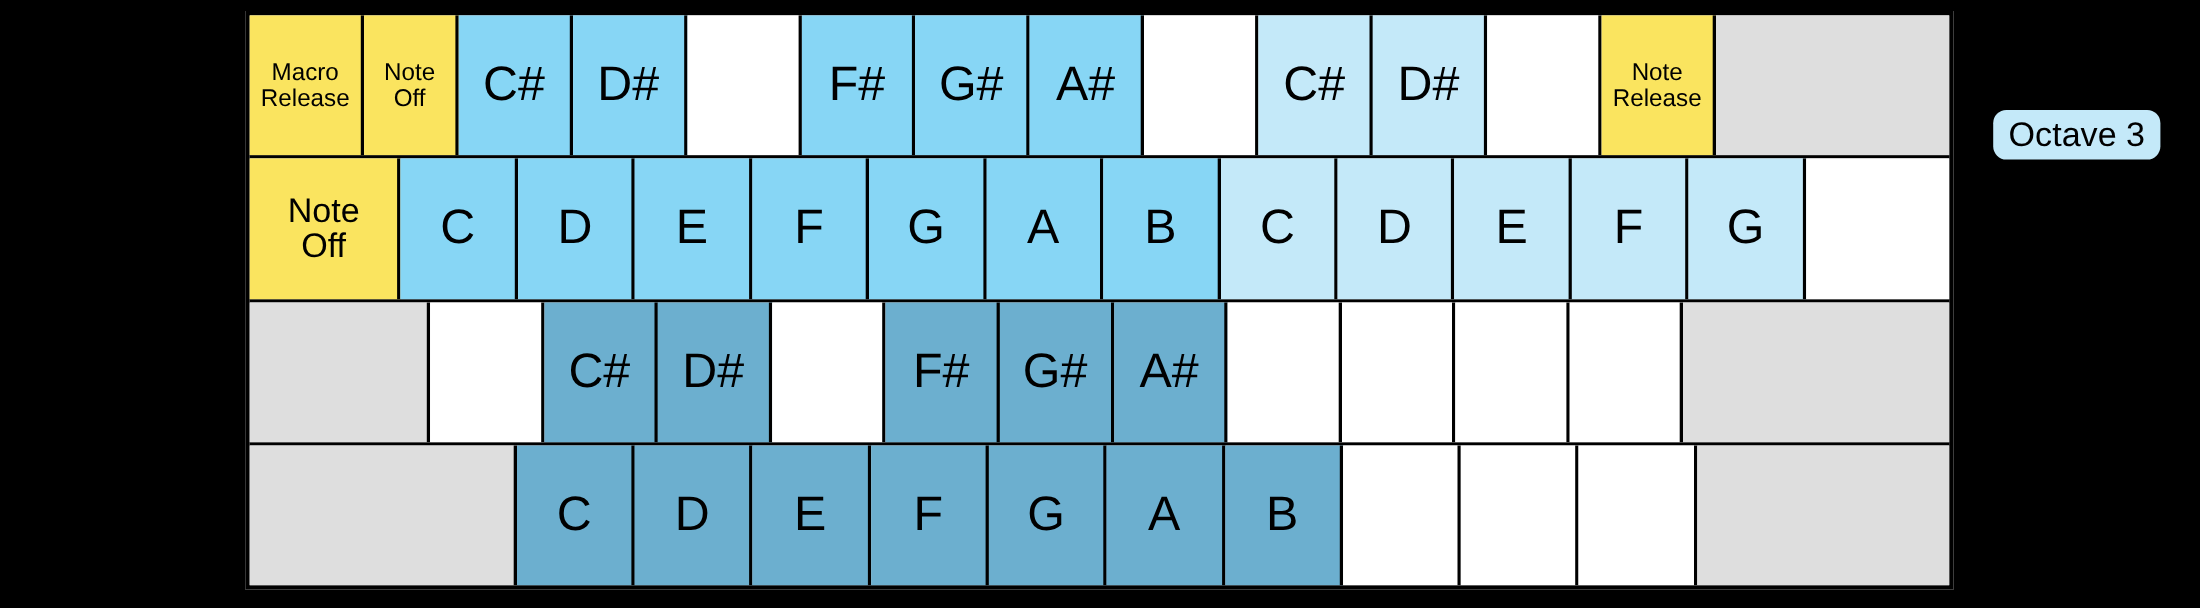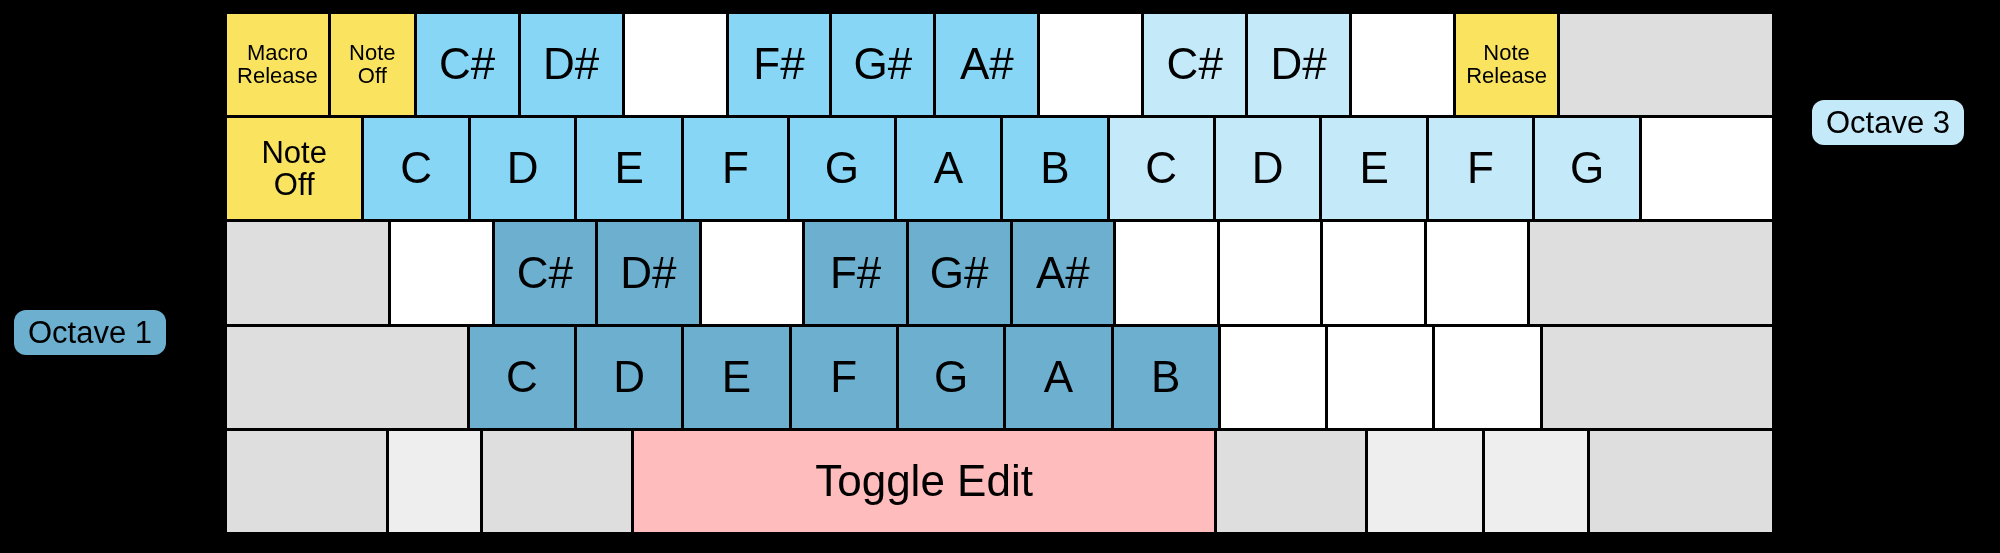--- a/index.html
+++ b/index.html
@@ -92,21 +92,20 @@
   .c-pale    { background: #c4e9f9; }
   .c-steel   { background: #6cafcf; }
   .c-pink    { background: #ffbcbc; }
 </style>
 </head>
 <body>
 
 <div id="keyboard-diagram">
 
 
-  <div class="octave-pill c-steel" id="octave-label-1">Octave 1</div>
 
   <div class="octave-pill c-pale" id="octave-label-3">Octave 3</div>
 
   <div class="kb-rows" id="kb-rows">
       <div class="kb-row">
         <div class="key small c-yellow" style="flex: 1 1 0px;">Macro
 Release</div>
         <div class="key small c-yellow" style="flex: 0.82 1 0px;">Note
 Off</div>
         <div class="key big c-sky" style="flex: 1 1 0px;">C#</div>
@@ -162,25 +161,15 @@
         <div class="key big c-steel" style="flex: 1 1 0px;">E</div>
         <div class="key big c-steel" style="flex: 1 1 0px;">F</div>
         <div class="key big c-steel" style="flex: 1 1 0px;">G</div>
         <div class="key big c-steel" style="flex: 1 1 0px;">A</div>
         <div class="key big c-steel" style="flex: 1 1 0px;">B</div>
         <div class="key medium c-white" style="flex: 1 1 0px;"></div>
         <div class="key medium c-white" style="flex: 1 1 0px;"></div>
         <div class="key medium c-white" style="flex: 1 1 0px;"></div>
         <div class="key medium c-grey" style="flex: 2.2 1 0px;"></div>
       </div>
-      <div class="kb-row">
-        <div class="key medium c-grey" style="flex: 1.4 1 0px;"></div>
-        <div class="key medium c-grey2" style="flex: 0.8 1 0px;"></div>
-        <div class="key medium c-grey" style="flex: 1.3 1 0px;"></div>
-        <div class="key big c-pink" style="flex: 5.1 1 0px;">Toggle Edit</div>
-        <div class="key medium c-grey" style="flex: 1.3 1 0px;"></div>
-        <div class="key medium c-grey2" style="flex: 1 1 0px;"></div>
-        <div class="key medium c-grey2" style="flex: 0.9 1 0px;"></div>
-        <div class="key medium c-grey" style="flex: 1.6 1 0px;"></div>
-      </div>
     </div>
 
 </div>
 
 </body></html>

